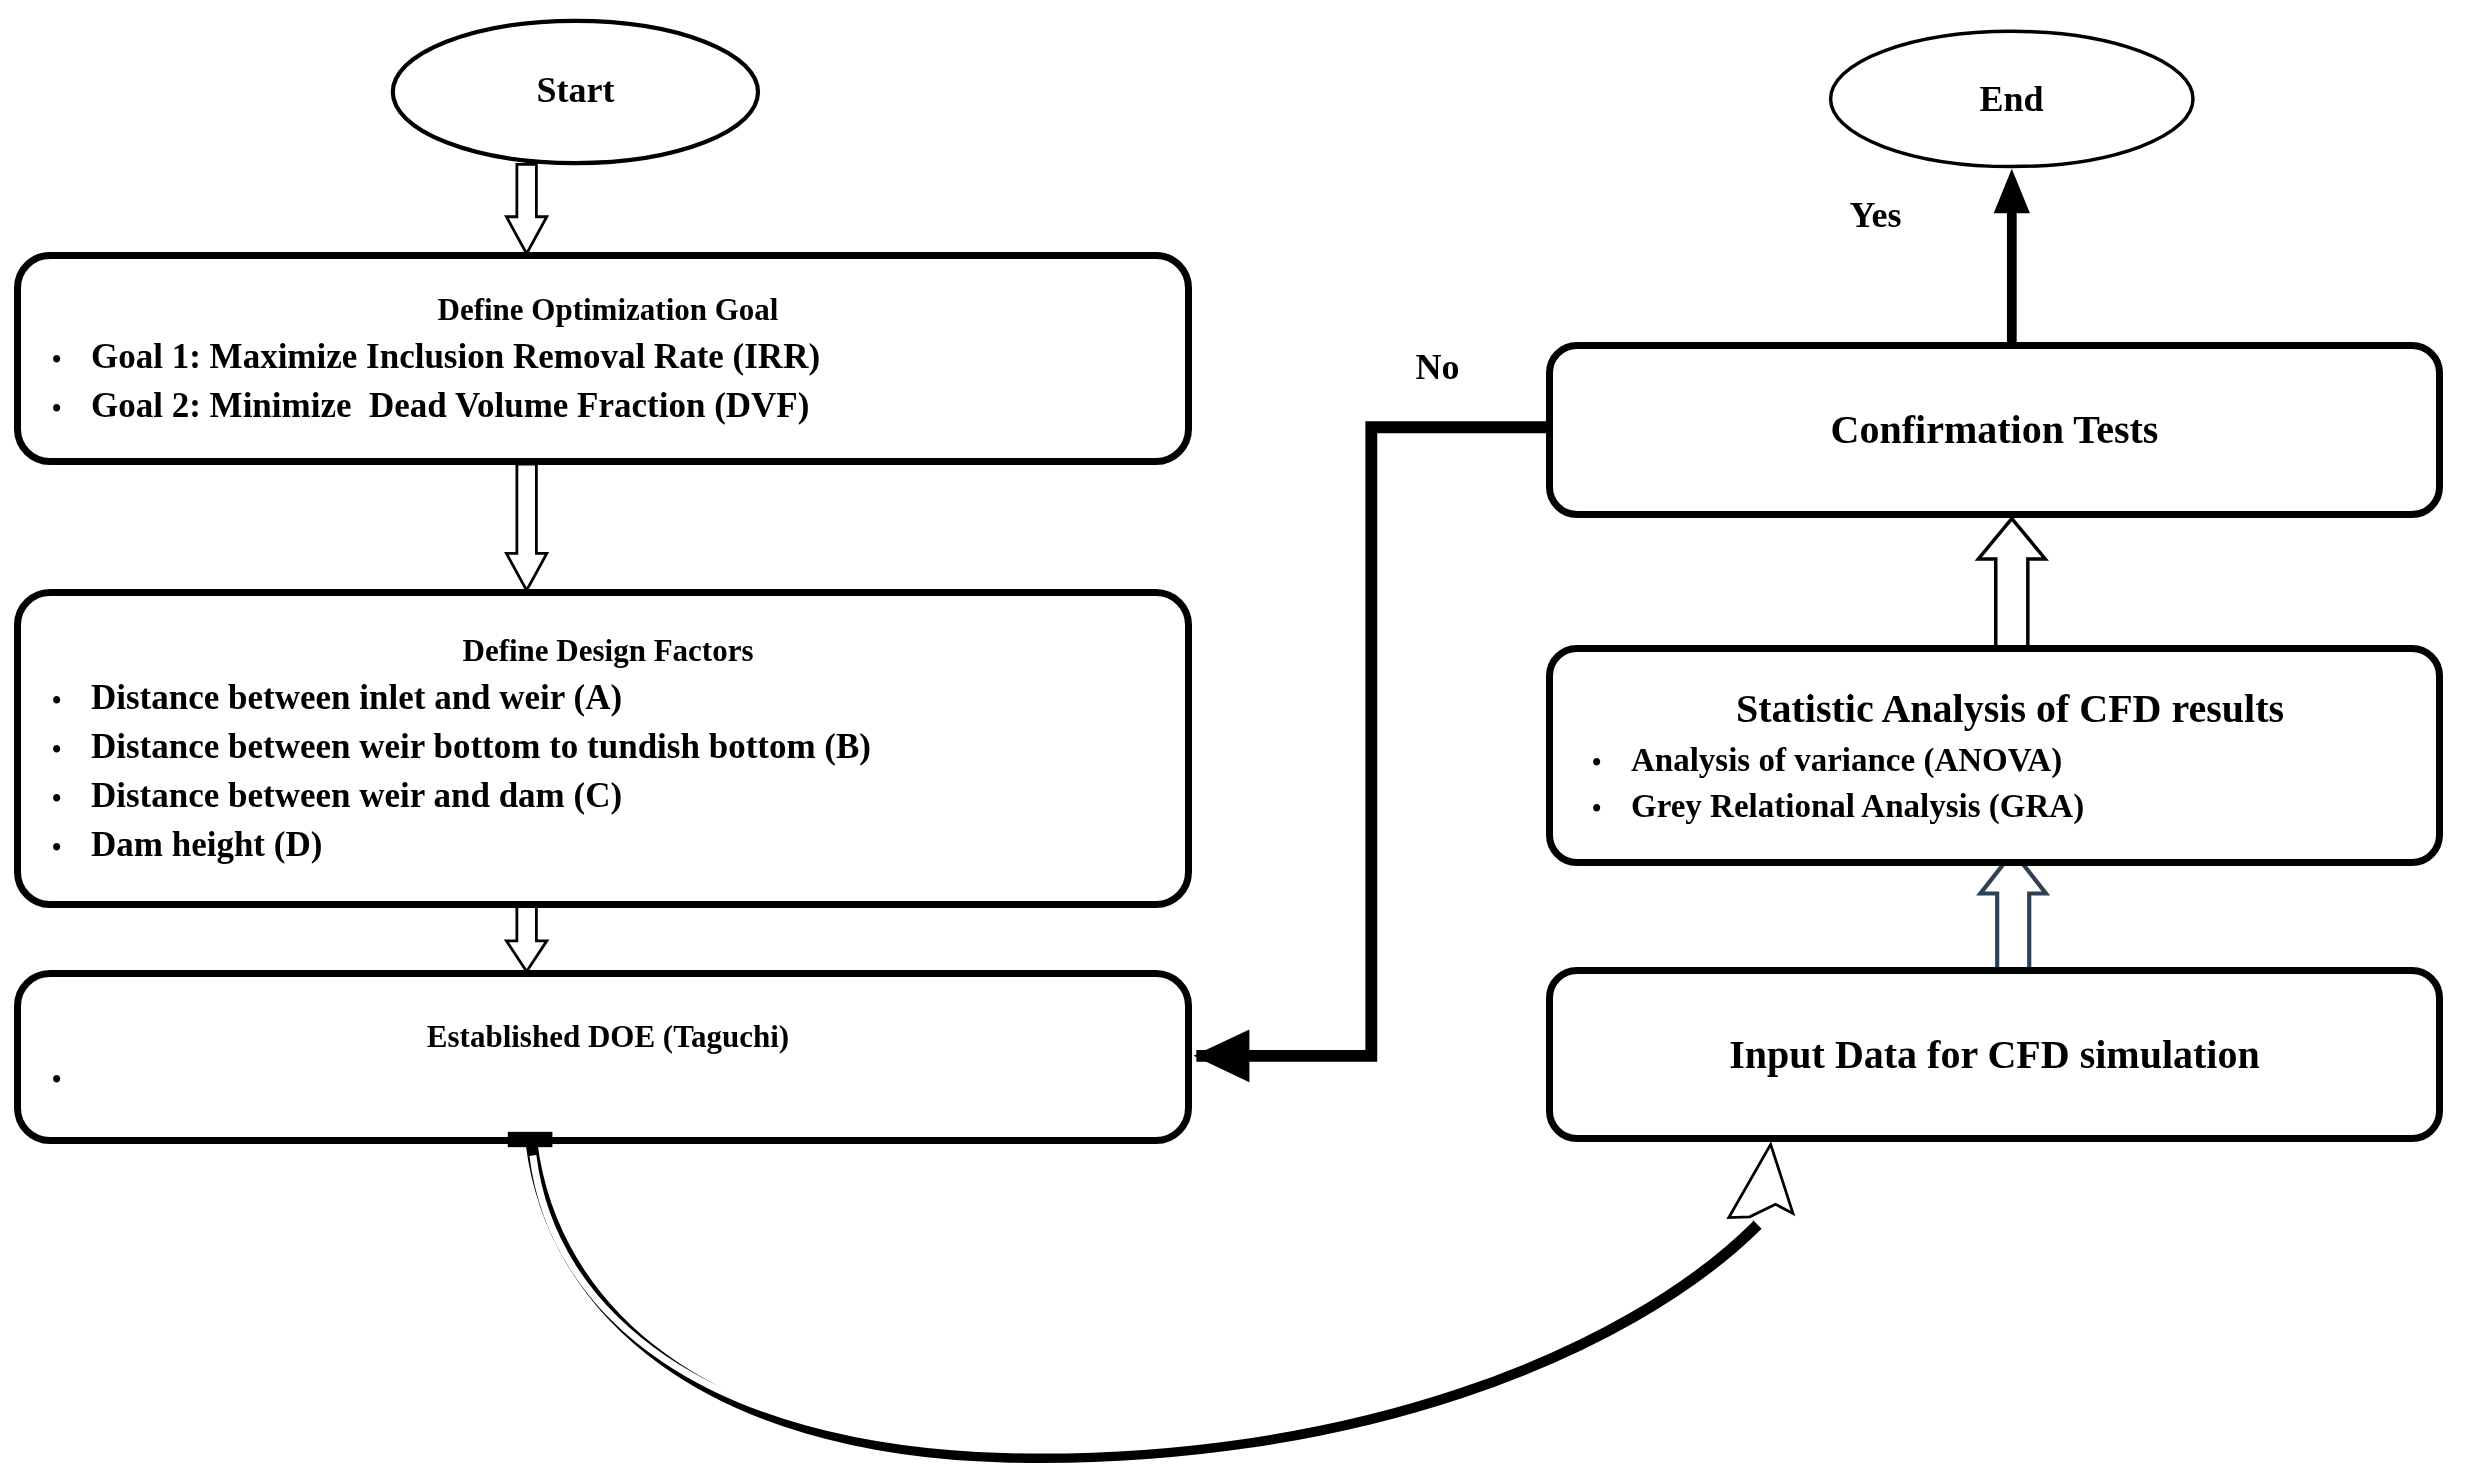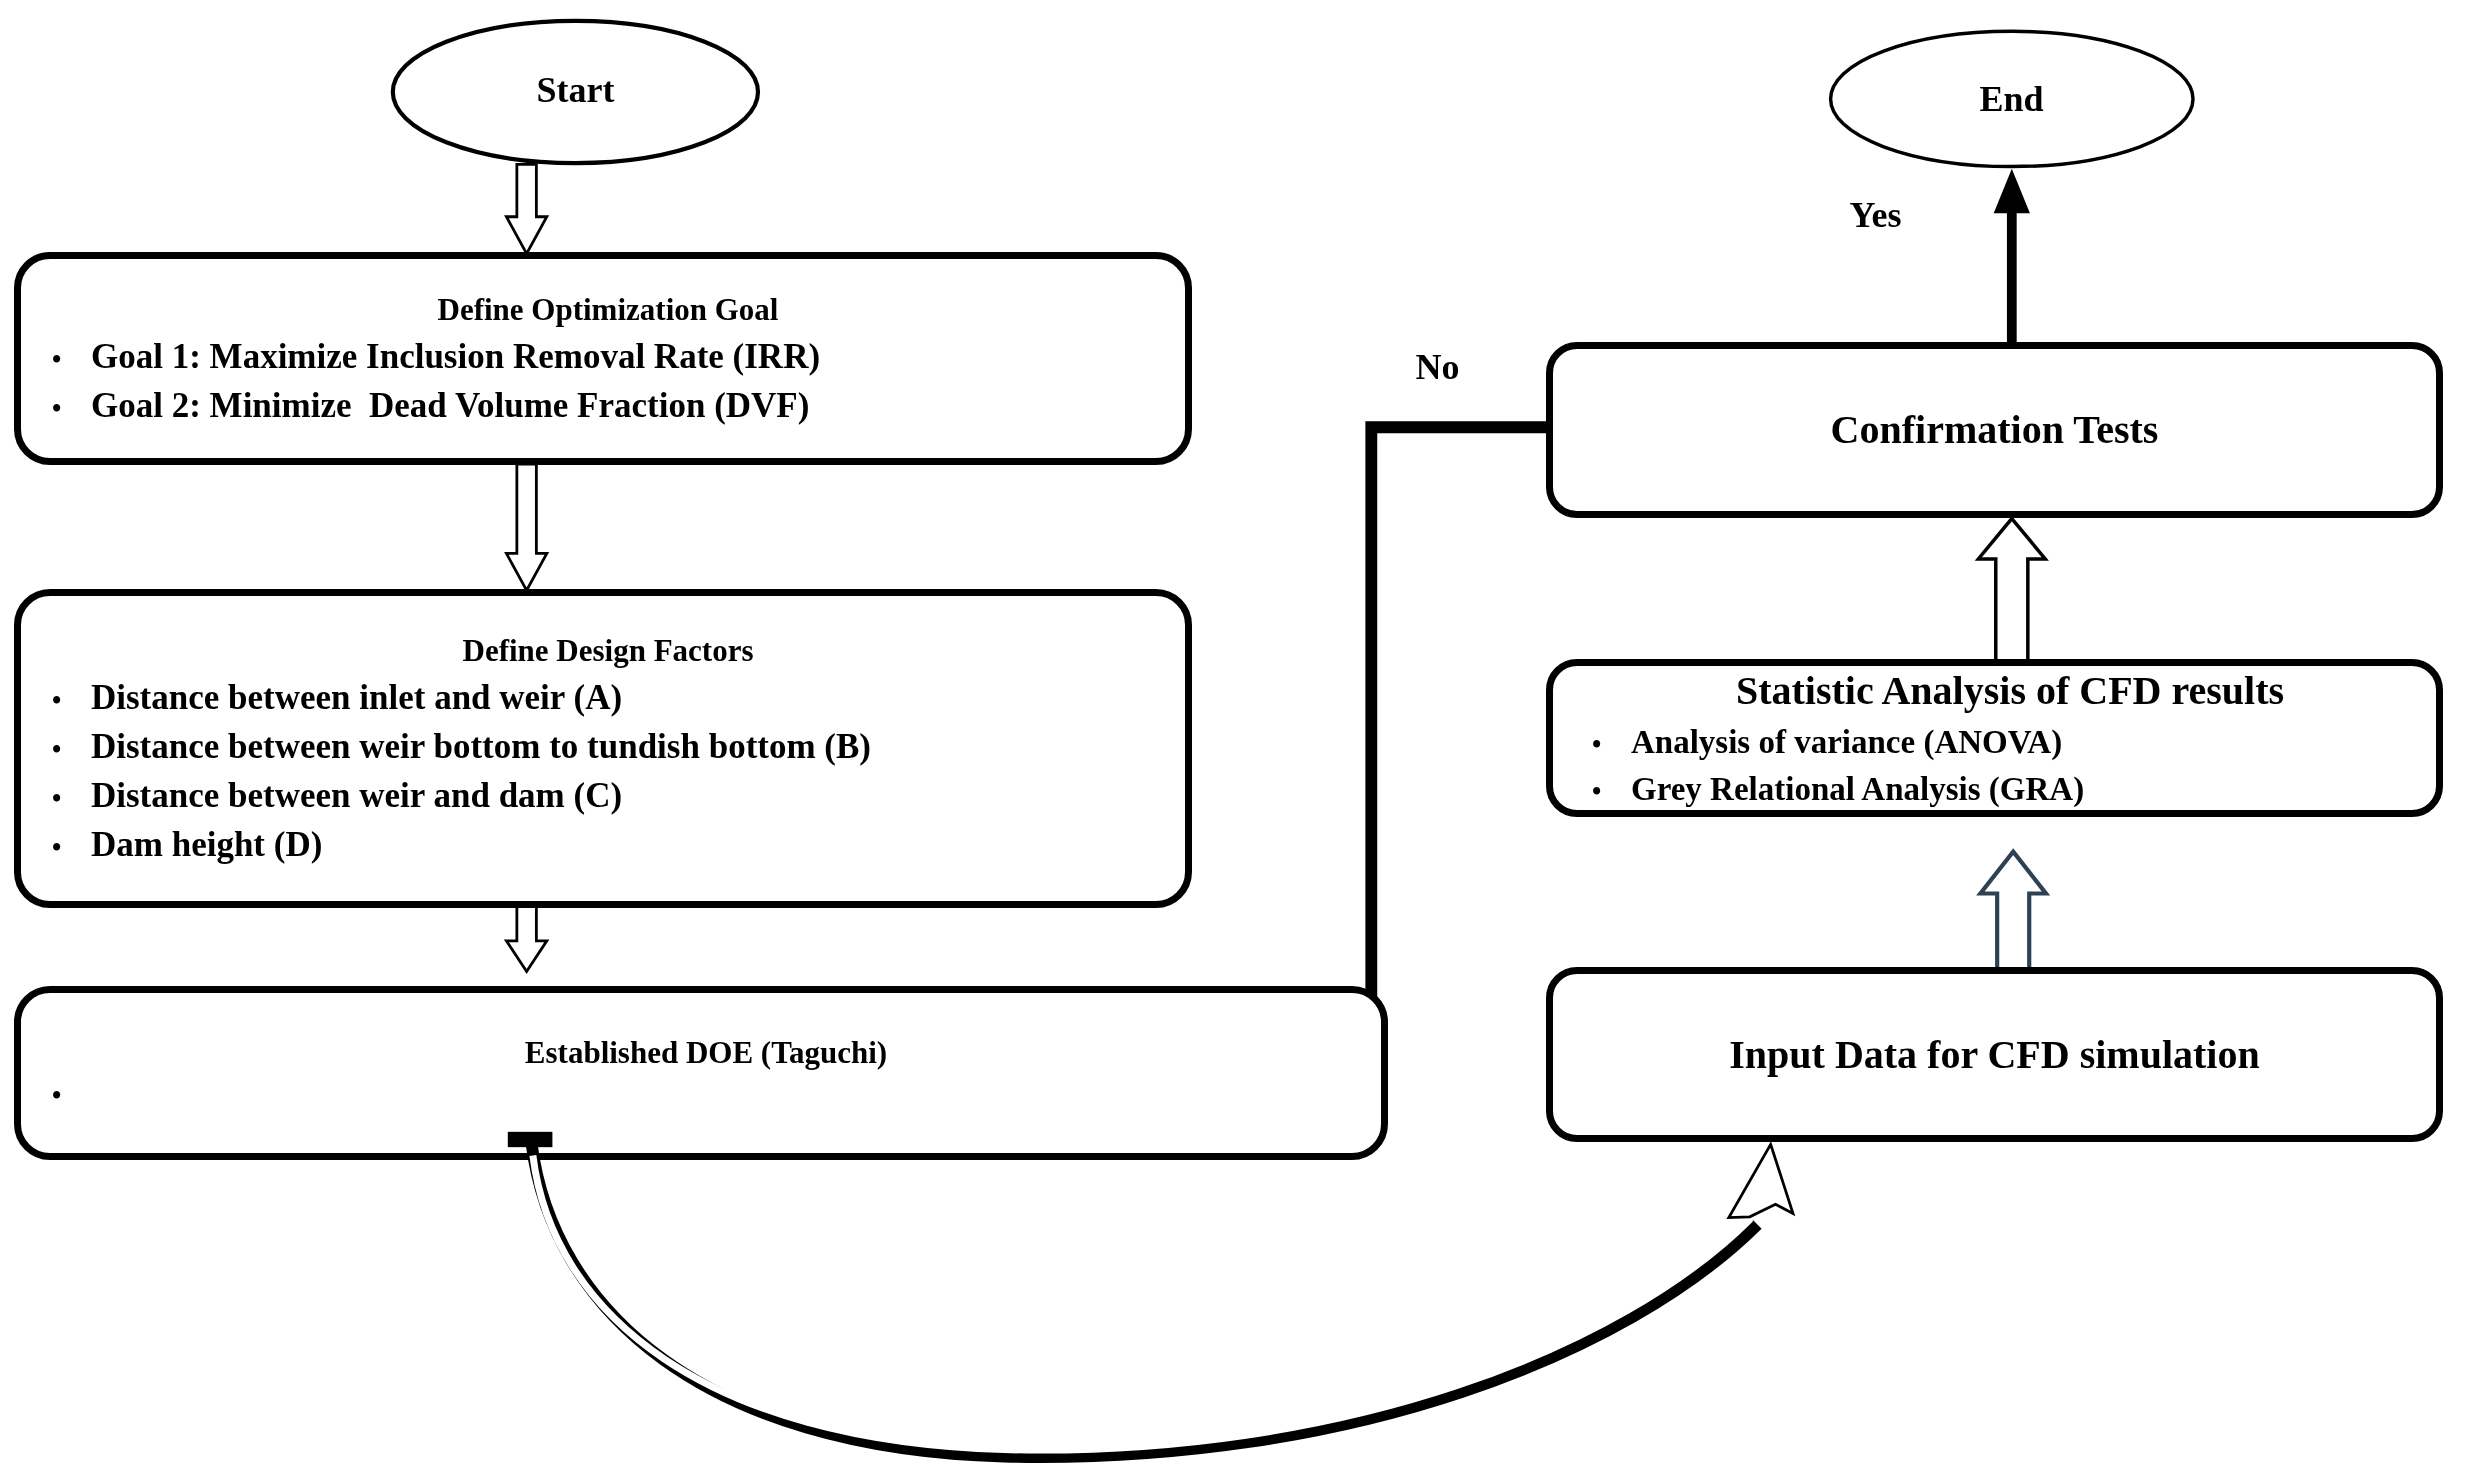--- a/index.html
+++ b/index.html
@@ -89,34 +89,34 @@
         <span class="dot">•</span>
         <span>Distance between weir and dam (C)</span>
       </div>
       <div class="bullet-row">
         <span class="dot">•</span>
         <span>Dam height (D)</span>
       </div>
     </div>
   </div>
 
-  <div class="node pad-l" style="left:14px;top:970px;width:1374px;height:174px;margin-top:16px;">
+  <div class="node pad-l" style="left:14px;top:970px;width:1178px;height:174px;">
     <div class="title">Established DOE (Taguchi)</div>
     <div class="bullets">
       <div class="bullet-row">
         <span class="dot">•</span>
       </div>
     </div>
   </div>
 
   <div class="node right" style="left:1546px;top:342px;width:897px;height:176px;">
     <div class="title">Confirmation Tests</div>
   </div>
 
-  <div class="node right" style="left:1546px;top:659px;width:897px;height:158px;padding-left:39px;padding-right:8px;">
+  <div class="node right" style="left:1546px;top:645px;width:897px;height:221px;padding-left:39px;padding-right:8px;">
     <div class="title">Statistic Analysis of CFD results</div>
     <div class="bullets">
       <div class="bullet-row">
         <span class="dot">•</span>
         <span>Analysis of variance (ANOVA)</span>
       </div>
       <div class="bullet-row">
         <span class="dot">•</span>
         <span>Grey Relational Analysis (GRA)</span>
       </div>

